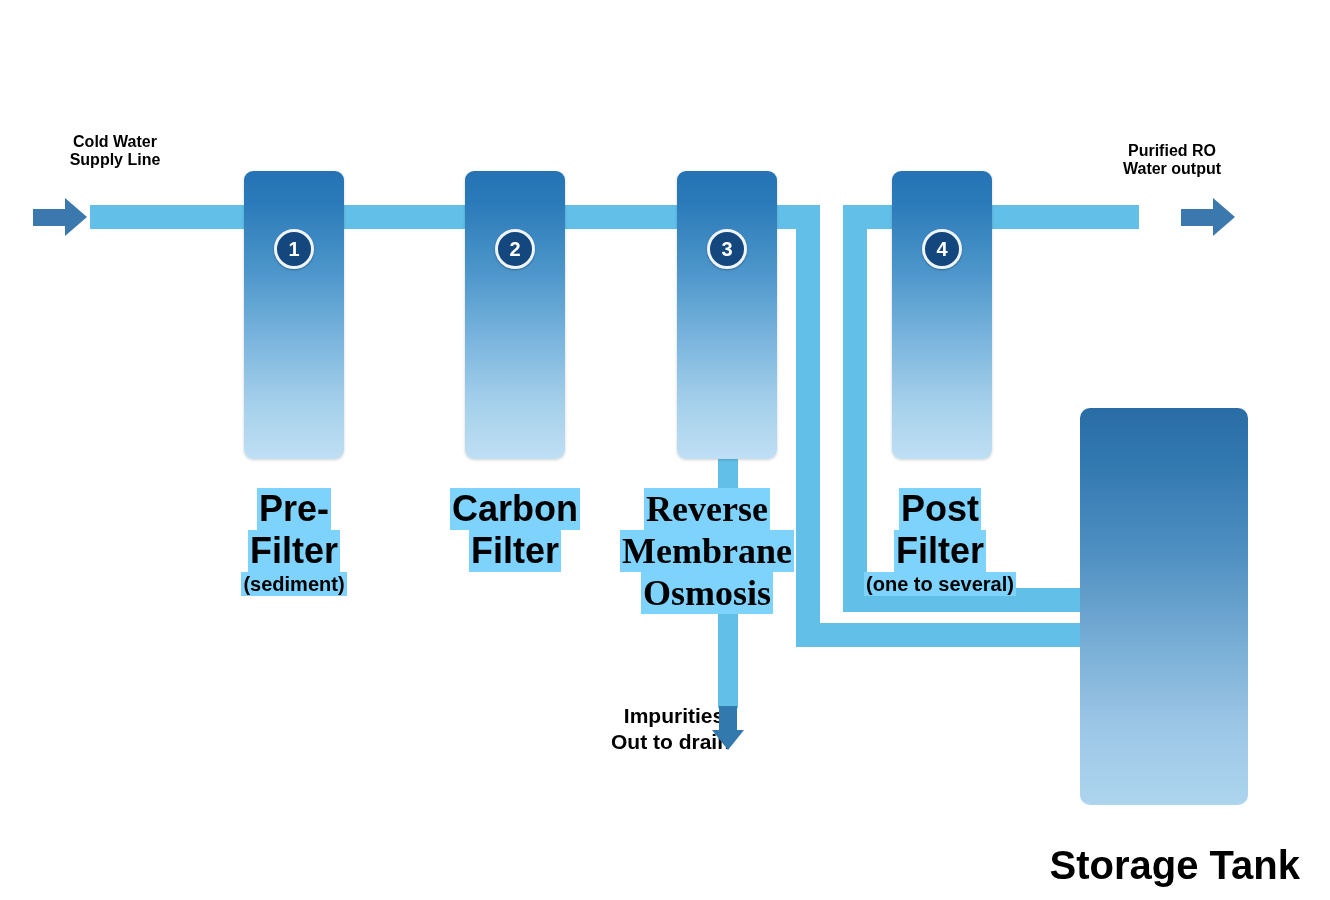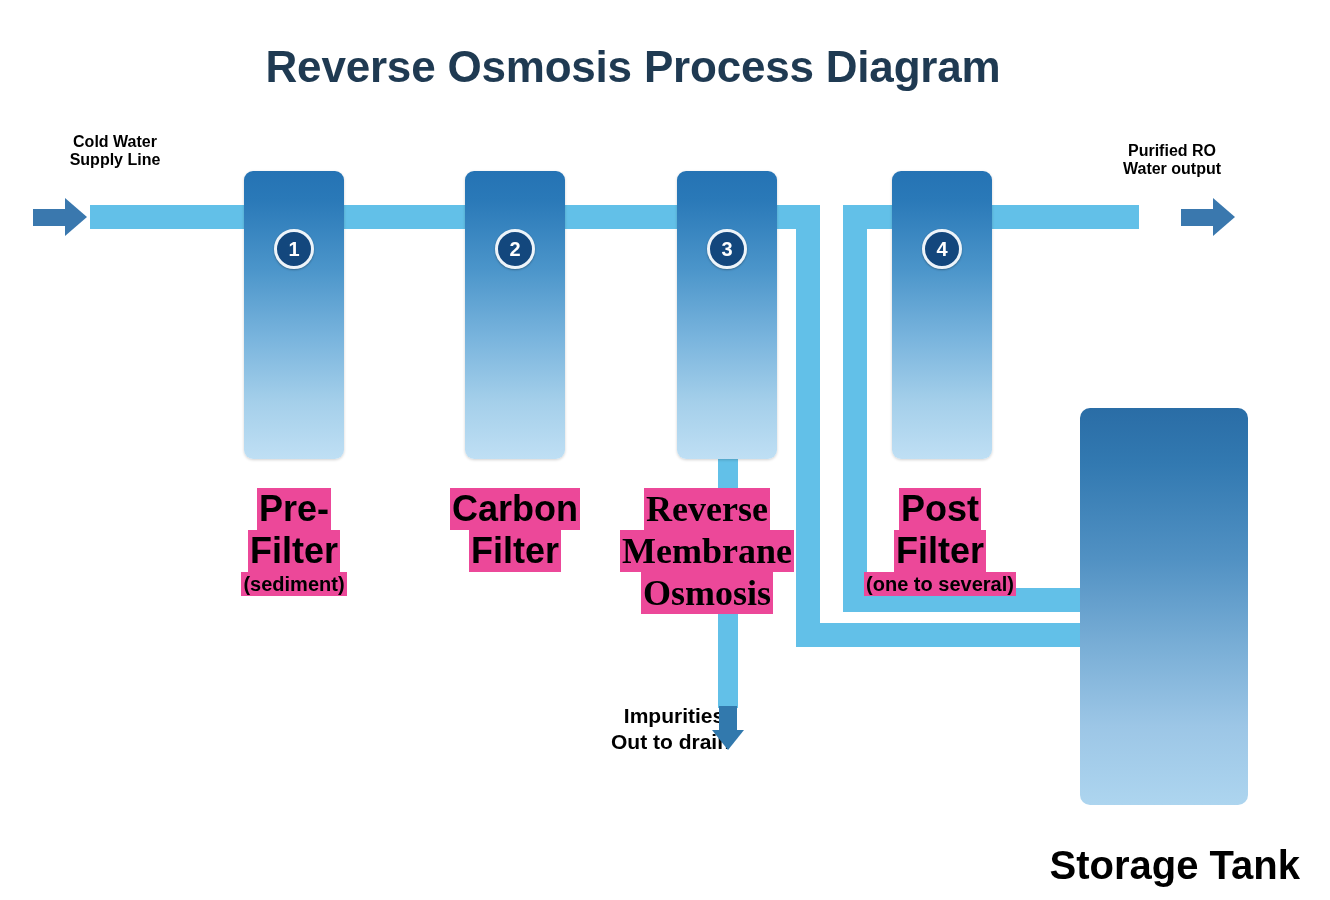--- a/index.html
+++ b/index.html
@@ -131,21 +131,21 @@
     position: absolute;
     width: 190px;
     text-align: center;
     color: #000;
     font-weight: bold;
   }
   .filter-label .name   { font-size: 36px; line-height: 1.17; }
   .filter-label .sub    { font-size: 20px; line-height: 1.2; text-align: center; }
   .filter-label .bgwrap {
     display: inline-block;
-    background: #ec4899;
+    background: #7dd3fc;
     padding: 0 2px;
   }
   .arrow-shaft-h {
     position: absolute;
     background: #3a78ae;
   }
   .arrow-head-r {
     position: absolute;
     width: 0; height: 0;
     border-top: 19px solid transparent;
@@ -162,21 +162,20 @@
   .arrow-shaft-v {
     position: absolute;
     background: #3279ad;
   }
 </style>
 </head>
 <body>
 
 <div id="stage">
 
-  <div class="title">Reverse Osmosis Process Diagram</div>
 
   <div class="pipe" style="left:90px; top:205px; width:730px; height:24px;"></div>
 
   <div class="pipe" style="left:843px; top:205px; width:150px; height:24px;"></div>
 
   <div class="pipe" style="left:975px; top:205px; width:164px; height:24px;"></div>
 
   <div class="pipe" style="left:796px; top:205px; width:24px; height:442px;"></div>
 
   <div class="pipe" style="left:796px; top:623px; width:290px; height:24px;"></div>

